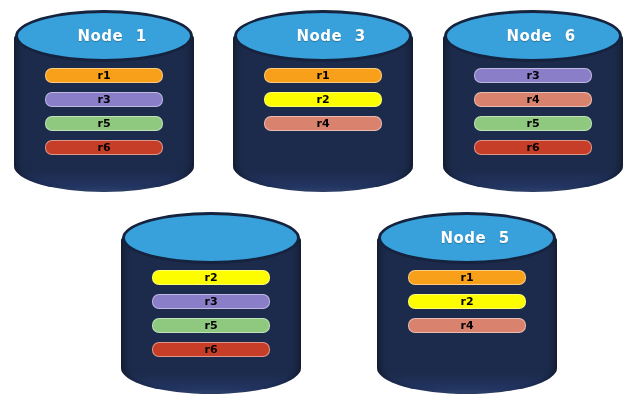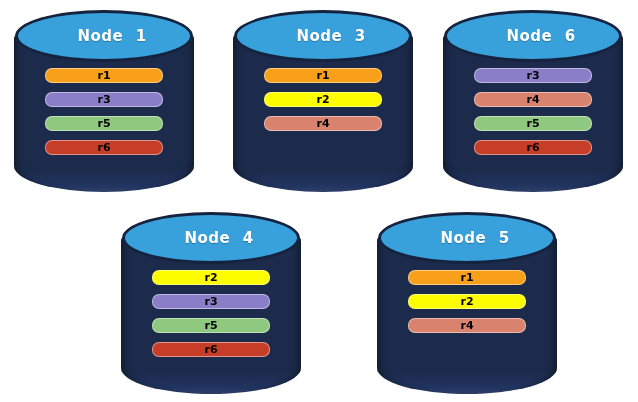--- a/index.html
+++ b/index.html
@@ -120,21 +120,20 @@
         <div class="bar" style="background: rgb(138, 126, 201);">r3</div>
         <div class="bar" style="background: rgb(217, 131, 111);">r4</div>
         <div class="bar" style="background: rgb(143, 201, 128);">r5</div>
         <div class="bar" style="background: rgb(199, 62, 40);">r6</div>
       </div>
   </div>
 
   <div class="cyl pos4">
     <div class="cyl-body"></div>
     <div class="cyl-top"></div>
-    <div class="cyl-label">Node 4</div>
     <div class="bars">
         <div class="bar" style="background: rgb(253, 253, 0);">r2</div>
         <div class="bar" style="background: rgb(138, 126, 201);">r3</div>
         <div class="bar" style="background: rgb(143, 201, 128);">r5</div>
         <div class="bar" style="background: rgb(199, 62, 40);">r6</div>
       </div>
   </div>
 
   <div class="cyl pos5">
     <div class="cyl-body"></div>

